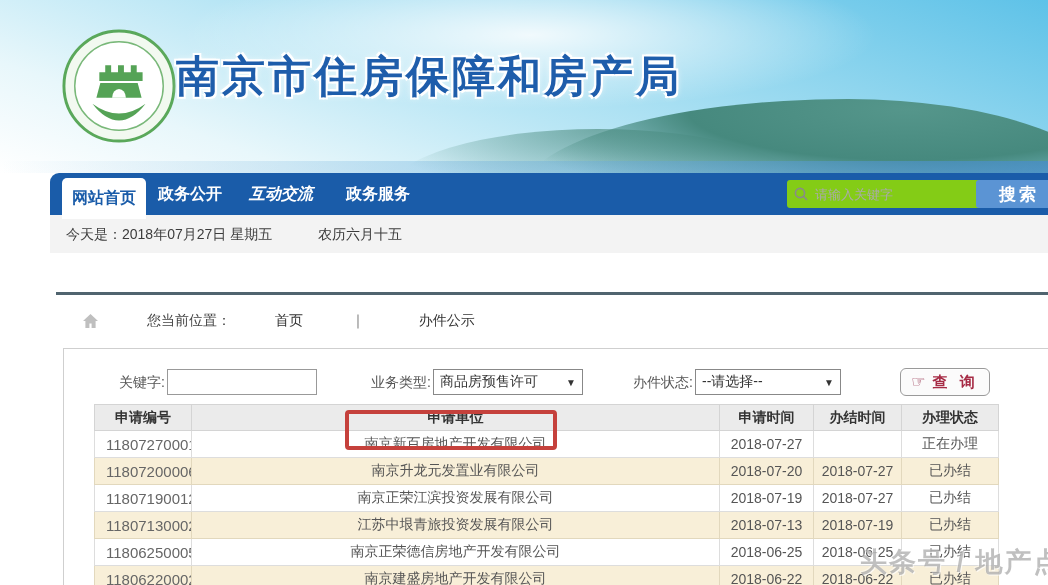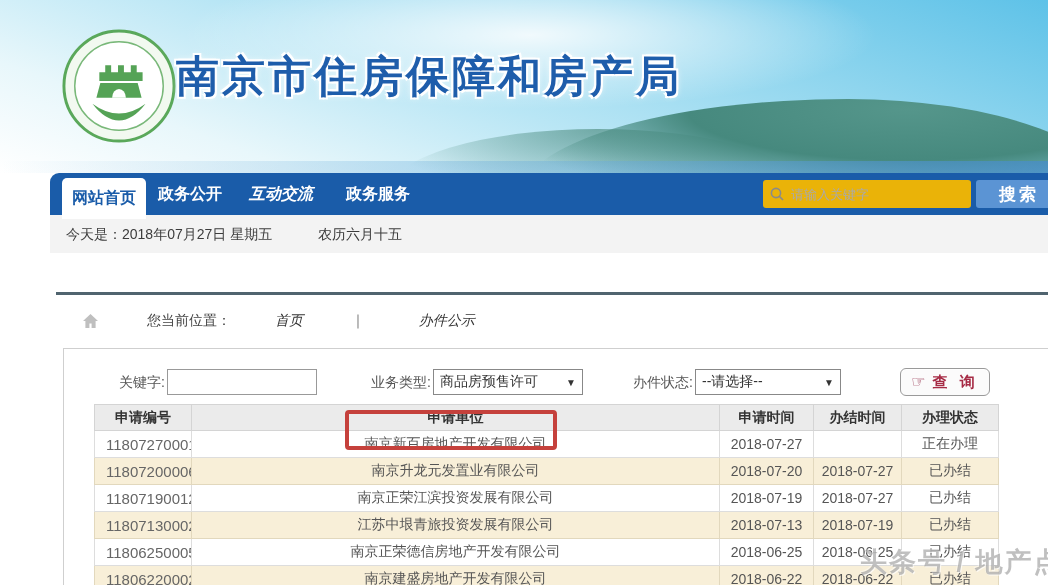--- a/index.html
+++ b/index.html
@@ -27,41 +27,41 @@
 
   
   .navbar { position:absolute; left:50px; top:173px; width:998px; height:42px; background:#1a5ca9;
             border-top-left-radius:9px; }
   .tab-active { position:absolute; left:12px; top:5px; width:84px; height:41px; background:#fff;
             border-radius:5px 5px 0 0; color:#1a5ca9; font-size:16px; font-weight:bold;
             display:flex; align-items:center; justify-content:center; z-index:3; }
   .tab { position:absolute; top:0; height:42px; line-height:42px; color:#fff; font-size:16px; font-weight:bold;
             text-align:center; width:70px; cursor:pointer; }
   .tab.t1 { left:105px; } .tab.t2 { left:196px;font-style:italic; } .tab.t3 { left:293px; }
-  .search-wrap { position:absolute; left:713px; top:7px; width:208px; height:28px; background:#eab308;
+  .search-wrap { position:absolute; left:737px; top:7px; width:208px; height:28px; background:#84cc16;
             border-radius:3px; display:flex; align-items:center; padding:0 6px; }
   .search-wrap svg { flex:0 0 auto; }
   .search-input { border:none; outline:none; background:transparent; font-size:13px; color:#444;
             margin-left:6px; width:160px; font-family:inherit; }
   .search-input::placeholder { color:#aaa; }
   .search-btn { position:absolute; left:926px; top:7px; width:86px; height:28px; background:#5b94d4;
             border:none; border-radius:3px; color:#fff; font-size:17px; font-weight:bold; letter-spacing:3px;
             cursor:pointer; font-family:inherit; }
 
   
   .datebar { position:absolute; left:50px; top:215px; width:998px; height:38px; background:#f3f3f3;
             font-size:14px; color:#3c3c3c; line-height:38px; padding-left:16px; }
   .datebar .lunar { margin-left:42px; }
 
   
   .divider { position:absolute; left:56px; top:292px; width:992px; height:3px; background:#50646f; }
   .breadcrumb { position:absolute; left:82px; top:310px; height:22px; display:flex; align-items:center;
             font-size:14px; color:#444;gap:38px; }
   .breadcrumb .crumb-label { margin-left:10px; }
-  .breadcrumb .crumb-link { margin-left:6px; cursor:pointer; color:#333;font-style:italic; }
+  .breadcrumb .crumb-link { margin-left:6px; cursor:pointer; color:#333; }
   .breadcrumb .crumb-sep { margin:0 10px; color:#666; }
 
   
   .panel { position:absolute; left:63px; top:348px; width:1002px; height:262px; background:#fff;
             border:1px solid #cfcfcf; }
   .filter-row { position:relative; height:52px; }
   .flabel { position:absolute; top:20px; height:26px; line-height:26px; font-size:14px; color:#555; }
   .flabel.keyword { left:55px; } .flabel.biztype { left:307px; } .flabel.status { left:569px; }
   .keyword-input { position:absolute; left:103px; top:20px; width:150px; height:26px; border:1px solid #999;
             background:#fff; outline:none; padding:0 6px; font-size:13px; font-family:inherit; }

